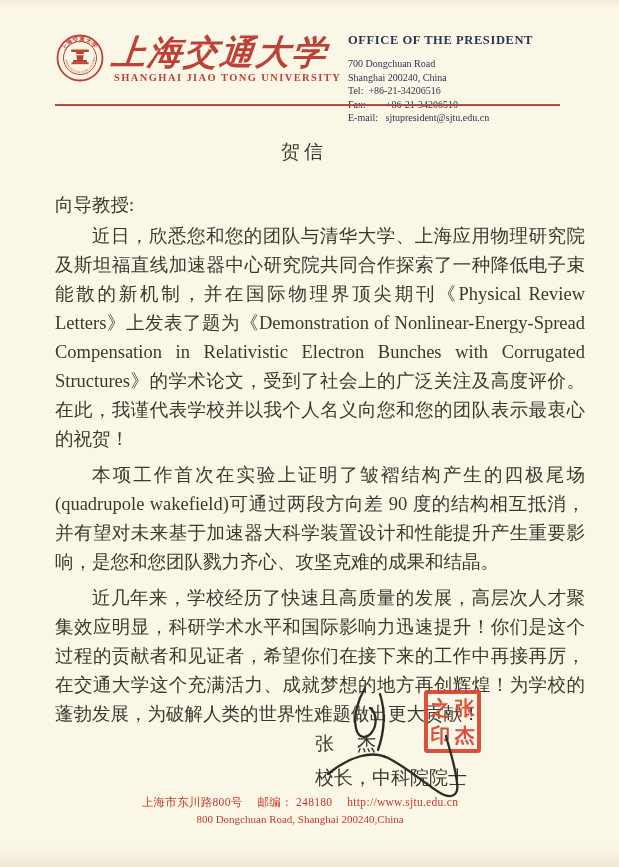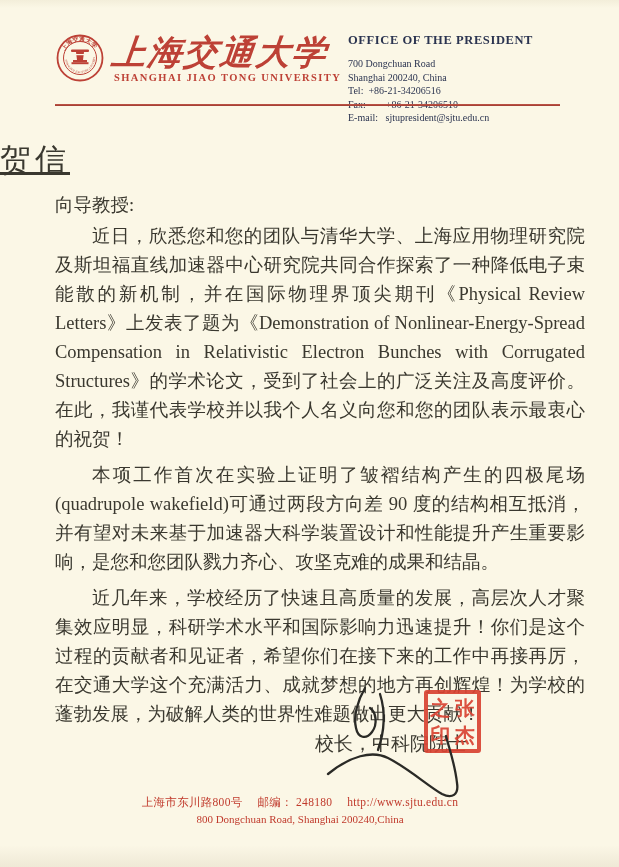--- a/index.html
+++ b/index.html
@@ -31,21 +31,21 @@
   }
   .office-title{font-size:12.5px;font-weight:bold;letter-spacing:.6px;margin-bottom:9px;}
   .office-line{font-size:10px;line-height:13.5px;white-space:pre;}
   .red-rule{
     position:absolute;left:55px;top:104px;width:505px;height:2px;
     background:linear-gradient(180deg,#c2584a,#9e3b30);
   }
   
   .doc-title{
     position:absolute;left:0;top:139px;width:608px;
-    text-align:left;font-size:31px;letter-spacing:4px;color:#3a382f;text-decoration:underline;
+    text-align:center;font-size:19px;letter-spacing:4px;color:#3a382f;
   }
   .body-block{
     position:absolute;left:55px;top:191px;width:530px;
     font-size:18.5px;line-height:29px;text-align:justify;
     color:#3a382f;
   }
   .salutation{margin:0 0 2px 0;}
   .body-block p.para{margin:0 0 7px 0;text-indent:2em;}
   
   .sig-block{position:absolute;left:315px;top:731px;font-size:19px;color:#3a382f;}
@@ -118,20 +118,21 @@
   <div class="doc-title">贺信</div>
 
   <div class="body-block">
     <p class="salutation">向导教授:</p>
     <p class="para">近日，欣悉您和您的团队与清华大学、上海应用物理研究院及斯坦福直线加速器中心研究院共同合作探索了一种降低电子束能散的新机制，并在国际物理界顶尖期刊《Physical Review Letters》上发表了题为《Demonstration of Nonlinear-Energy-Spread Compensation in Relativistic Electron Bunches with Corrugated Structures》的学术论文，受到了社会上的广泛关注及高度评价。在此，我谨代表学校并以我个人名义向您和您的团队表示最衷心的祝贺！</p>
     <p class="para">本项工作首次在实验上证明了皱褶结构产生的四极尾场(quadrupole wakefield)可通过两段方向差 90 度的结构相互抵消，并有望对未来基于加速器大科学装置设计和性能提升产生重要影响，是您和您团队戮力齐心、攻坚克难的成果和结晶。</p>
     <p class="para">近几年来，学校经历了快速且高质量的发展，高层次人才聚集效应明显，科研学术水平和国际影响力迅速提升！你们是这个过程的贡献者和见证者，希望你们在接下来的工作中再接再厉，在交通大学这个充满活力、成就梦想的地方再创辉煌！为学校的蓬勃发展，为破解人类的世界性难题做出更大贡献！</p>
   </div>
 
   <div class="sig-block">
+    <div class="sig-name">张　杰</div>
     <div class="sig-title">校长，中科院院士</div>
   </div>
 
   <div class="seal-stamp">
     <span>之</span>
     <span>张</span>
     <span>印</span>
     <span>杰</span>
   </div>
 

